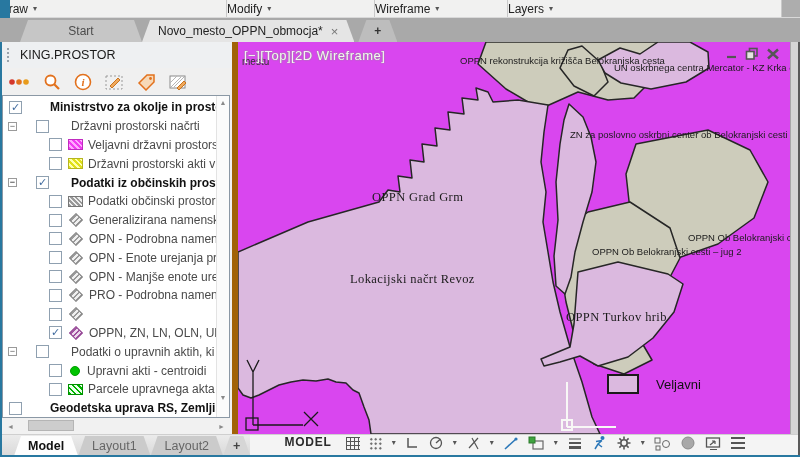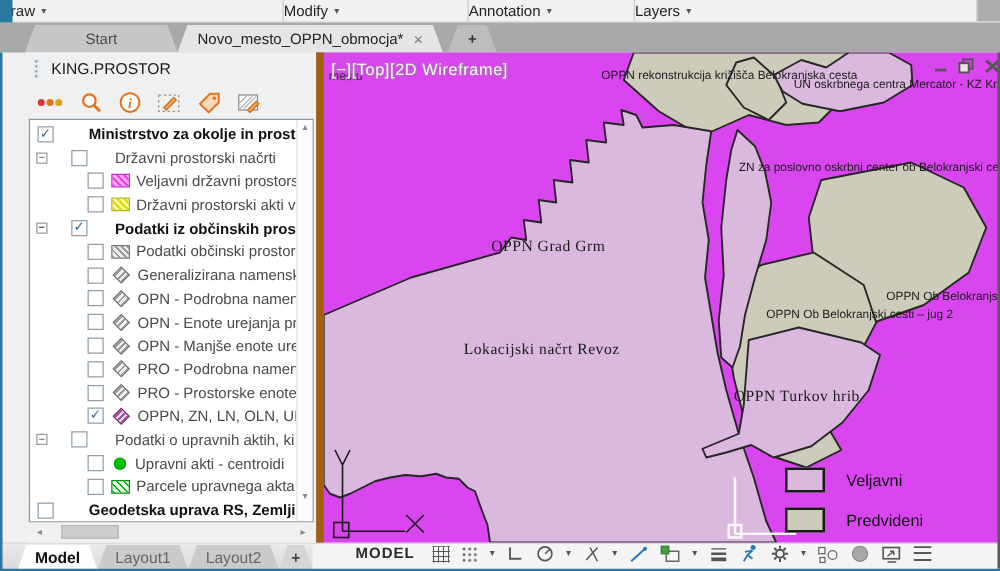--- a/index.html
+++ b/index.html
@@ -19,21 +19,21 @@
   .ribbon-endcap{flex:1;background:#adadad;}
   
   .tabstrip{height:24px;background:#a9a9a9;display:flex;align-items:flex-end;padding-left:20px;}
   .doc-tab{height:22px;display:flex;align-items:center;justify-content:center;gap:8px;font-size:12px;
            clip-path:polygon(8px 0,calc(100% - 8px) 0,100% 100%,0 100%);padding:0 16px;cursor:default;}
   .doc-tab.inactive{background:#c6c6c6;color:#4c4c4c;min-width:122px;align-items:center;}
   .doc-tab.active{background:#e5e5e5;color:#222;min-width:198px;}
   .tab-close{color:#777;font-size:13px;line-height:1;}
   .doc-tab.plus{background:#bdbdbd;color:#333;min-width:32px;font-weight:bold;margin-left:4px;}
   
-  .main{height:392px;display:flex;margin-left:21px;}
+  .main{height:392px;display:flex;}
   .left-panel{flex:0 0 232px;background:#f0f0f0;display:flex;flex-direction:column;}
   .panel-title{height:26px;display:flex;align-items:center;font-size:12.5px;color:#1a1a1a;padding-left:6px;background:#eef0f2;}
   .grip{width:5px;height:16px;margin-right:9px;background-image:radial-gradient(#9aa4ad 1px,transparent 1.2px);background-size:4px 4px;}
   .panel-toolbar{height:27px;display:flex;align-items:center;gap:13px;padding-left:8px;}
   .ptool{display:flex;align-items:center;}
   .tree-wrap{position:relative;height:323px;margin:0 2px;background:#fff;border:1px solid #8b98a5;overflow:hidden;}
   .tree{position:absolute;left:0;top:0;right:13px;bottom:0;overflow:hidden;padding-top:2px;}
   .trow{display:flex;align-items:center;height:18.8px;font-size:12px;color:#4a4a4a;white-space:nowrap;}
   .trow.bold{font-weight:bold;color:#111;}
   .trow.lvl0{padding-left:6px;}
@@ -99,21 +99,21 @@
   <div class="ribbon">
     <div class="rpanel rp-draw">
       <span>Draw</span>
       <span class="caret">▾</span>
     </div>
     <div class="rpanel rp-modify">
       <span>Modify</span>
       <span class="caret">▾</span>
     </div>
     <div class="rpanel rp-annot">
-      <span>Annotation</span>
+      <span>Wireframe</span>
       <span class="caret">▾</span>
     </div>
     <div class="rpanel rp-layers">
       <span>Layers</span>
       <span class="caret">▾</span>
     </div>
     <div class="ribbon-endcap"></div>
   </div>
 
   <div class="tabstrip">
@@ -227,21 +227,20 @@
               <span class="tlabel">OPN - Manjše enote ure</span>
             </div>
             <div class="trow lvl2">
               <span class="cb"></span>
               <span class="sw sw-gray-diamond"></span>
               <span class="tlabel">PRO - Podrobna namen</span>
             </div>
             <div class="trow lvl2">
               <span class="cb"></span>
               <span class="sw sw-gray-diamond"></span>
-              <span class="tlabel">PRO - Prostorske enote</span>
             </div>
             <div class="trow lvl2">
               <span class="cb on">✓</span>
               <span class="sw sw-purple-diamond"></span>
               <span class="tlabel">OPPN, ZN, LN, OLN, UN</span>
             </div>
             <div class="trow lvl1">
               <span class="expander">−</span>
               <span class="cb"></span>
               <span class="tlabel">Podatki o upravnih aktih, ki</span>
@@ -326,24 +325,20 @@
           <div class="map-label s" style="left: 450px; top: 190px;">OPPN Ob Belokranjski cesti – jug</div>
           <div class="map-label s" style="left: 354px; top: 204px;">OPPN Ob Belokranjski cesti – jug 2</div>
           <div class="map-label m" style="left: 328px; top: 268px;">OPPN Turkov hrib</div>
         </div>
 
       <div class="legend" id="legend">
           <div class="legend-row">
             <span class="legend-swatch" style="background: rgb(219, 185, 223);"></span>
             <span class="legend-label">Veljavni</span>
           </div>
-          <div class="legend-row">
-            <span class="legend-swatch" style="background: rgb(205, 204, 187);"></span>
-            <span class="legend-label">Predvideni</span>
-          </div>
         </div>
     </div>
 
     <div class="map-vstrip"></div>
   </div>
 
   <div class="statusbar">
     <div class="layout-tabs" id="layout-tabs">
         <div class="ltab active">Model</div>
         <div class="ltab">Layout1</div>

